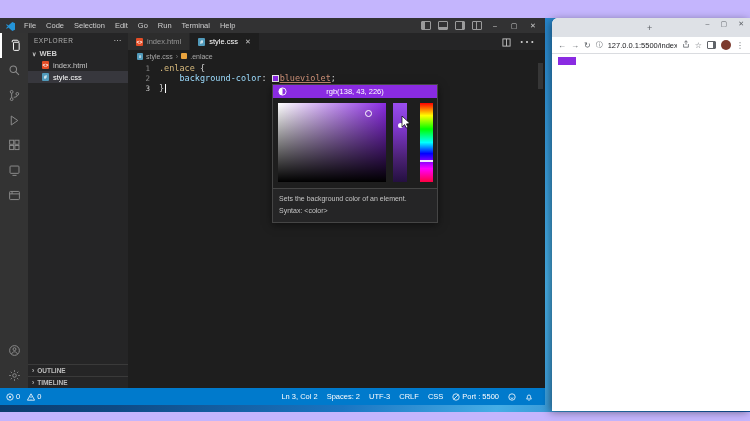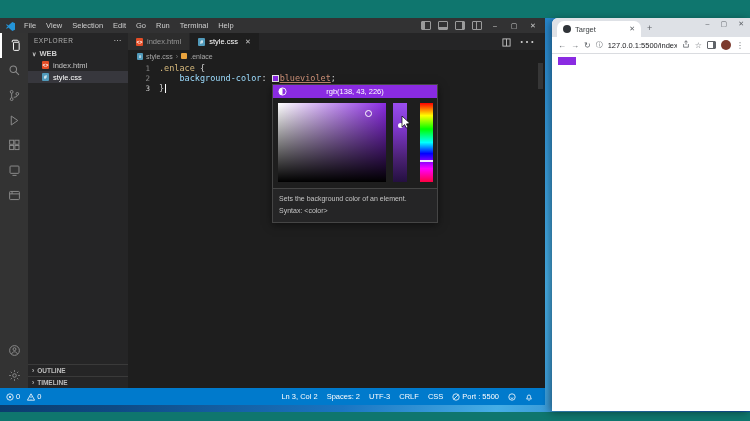--- a/index.html
+++ b/index.html
@@ -1,16 +1,16 @@
 <!DOCTYPE html>
 <html><head>
 <meta charset="utf-8">
 <style>
   html,body{margin:0;padding:0;background:#000;}
-  .stage{position:relative;width:750px;height:421px;background:#0f766e;overflow:hidden;
+  .stage{position:relative;width:750px;height:421px;background:#c4b5fd;overflow:hidden;
          font-family:"Liberation Sans",sans-serif;-webkit-font-smoothing:antialiased;}
   .abs{position:absolute;}
 
   
   .desktop{left:0;top:18px;width:750px;height:394px;
     background:linear-gradient(112deg,#07294d 0%,#0e4a85 30%,#1a75c2 55%,#46aee6 72%,#0f55a4 100%);}
 
   
   .vscode{left:0;top:18px;width:545px;height:387px;background:#1e1e1e;color:#cccccc;}
   .titlebar{left:0;top:0;width:545px;height:15px;background:#323233;display:flex;align-items:center;}
@@ -107,21 +107,21 @@
 
   <div class="abs vscode">
 
     <div class="titlebar">
       <span style="padding:0 4px 0 6px">
         <svg width="9" height="9" viewBox="0 0 10 10">
             <path fill="#2494d8" d="M7 0L2.6 3.8 1 2.6 0 3l2 2-2 2 1 .4 1.6-1.2L7 10l3-1.4V1.4z"></path>
           </svg>
       </span>
       <span class="menuitem">File</span>
-      <span class="menuitem">View</span>
+      <span class="menuitem">Code</span>
       <span class="menuitem">Selection</span>
       <span class="menuitem">Edit</span>
       <span class="menuitem">Go</span>
       <span class="menuitem">Run</span>
       <span class="menuitem">Terminal</span>
       <span class="menuitem">Help</span>
       <span class="tb-icons">
         <span class="layout-ico">
             <i style="left:0;top:0;bottom:0;width:2.5px"></i>
           </span>
@@ -344,25 +344,20 @@
               <path d="M2 7.5h6c-.8-.8-1-1.5-1-3a2 2 0 0 0-4 0c0 1.5-.2 2.2-1 3z"></path>
               <path d="M4.3 8.8a.8.8 0 0 0 1.4 0"></path>
             </svg>
         </span>
       </div>
     </div>
   </div>
 
   <div class="abs chrome">
     <div class="tabstrip">
-      <div class="btab">
-        <span class="favicon"></span>
-        <span class="btab-title">Target</span>
-        <span class="btab-close">✕</span>
-      </div>
       <span class="newtab">+</span>
       <span class="bwin-controls">
         <span>–</span>
         <span>▢</span>
         <span>✕</span>
       </span>
     </div>
     <div class="btoolbar">
       <span>←</span>
       <span>→</span>

